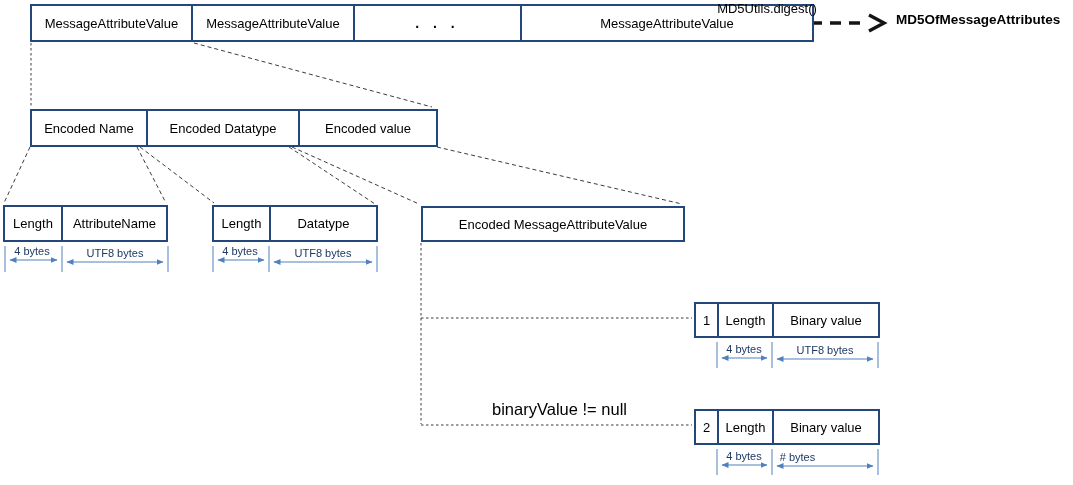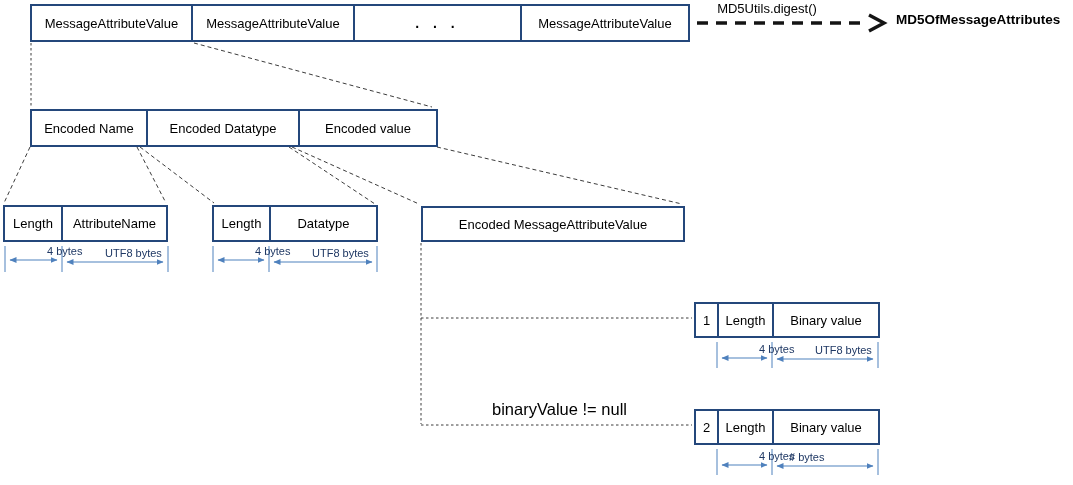--- a/index.html
+++ b/index.html
@@ -19,22 +19,22 @@
   .cell.grow{flex:1 1 auto;}
   .cell:last-child{border-right:0;}
   .cell.dots{font-weight:bold;letter-spacing:5px;font-size:14px;}
   .lbl{position:absolute;white-space:nowrap;}
   .digest-label{left:702px;top:1px;width:130px;text-align:center;font-size:13px;}
   .result-label{left:896px;top:12px;font-size:13.5px;font-weight:bold;}
   .cond{position:absolute;font-size:16.5px;white-space:nowrap;}
   .cond-string{left:481px;top:294px;}
   .cond-binary{left:476px;top:400px;margin-left:16px;}
   .bytes{
-    position:absolute;font-size:11px;color:#1f3864;text-align:left;
-    white-space:nowrap;line-height:12px;padding-left:41px;
+    position:absolute;font-size:11px;color:#1f3864;text-align:center;
+    white-space:nowrap;line-height:12px;
   }
   .overlay{position:absolute;left:0;top:0;pointer-events:none;}
 </style>
 </head>
 <body>
 
 <div class="stage">
 
   <svg class="overlay" width="1073" height="485" viewBox="0 0 1073 485">
     <defs>
@@ -87,21 +87,21 @@
       <g>
         <line x1="717" y1="449" x2="717" y2="475" stroke-width="1"></line>
         <line x1="772" y1="449" x2="772" y2="475" stroke-width="1"></line>
         <line x1="878" y1="449" x2="878" y2="475" stroke-width="1"></line>
         <line x1="722" y1="465" x2="767" y2="465" marker-start="url(#mArr)" marker-end="url(#mArr)"></line>
         <line x1="777" y1="466" x2="873" y2="466" marker-start="url(#mArr)" marker-end="url(#mArr)"></line>
       </g>
     </g>
   </svg>
 
-  <div class="tbl" style="left:30px;top:4px;width:660px;height:38px">
+  <div class="tbl" style="left:30px;top:4px;width:784px;height:38px">
     <div class="cell" style="width:161px">MessageAttributeValue</div>
     <div class="cell" style="width:162px">MessageAttributeValue</div>
     <div class="cell dots" style="width:167px">. . .</div>
     <div class="cell grow">MessageAttributeValue</div>
   </div>
 
   <div class="lbl digest-label">MD5Utils.digest()</div>
   <div class="lbl result-label">MD5OfMessageAttributes</div>
 
   <div class="tbl" style="left:30px;top:109px;width:408px;height:38px">

